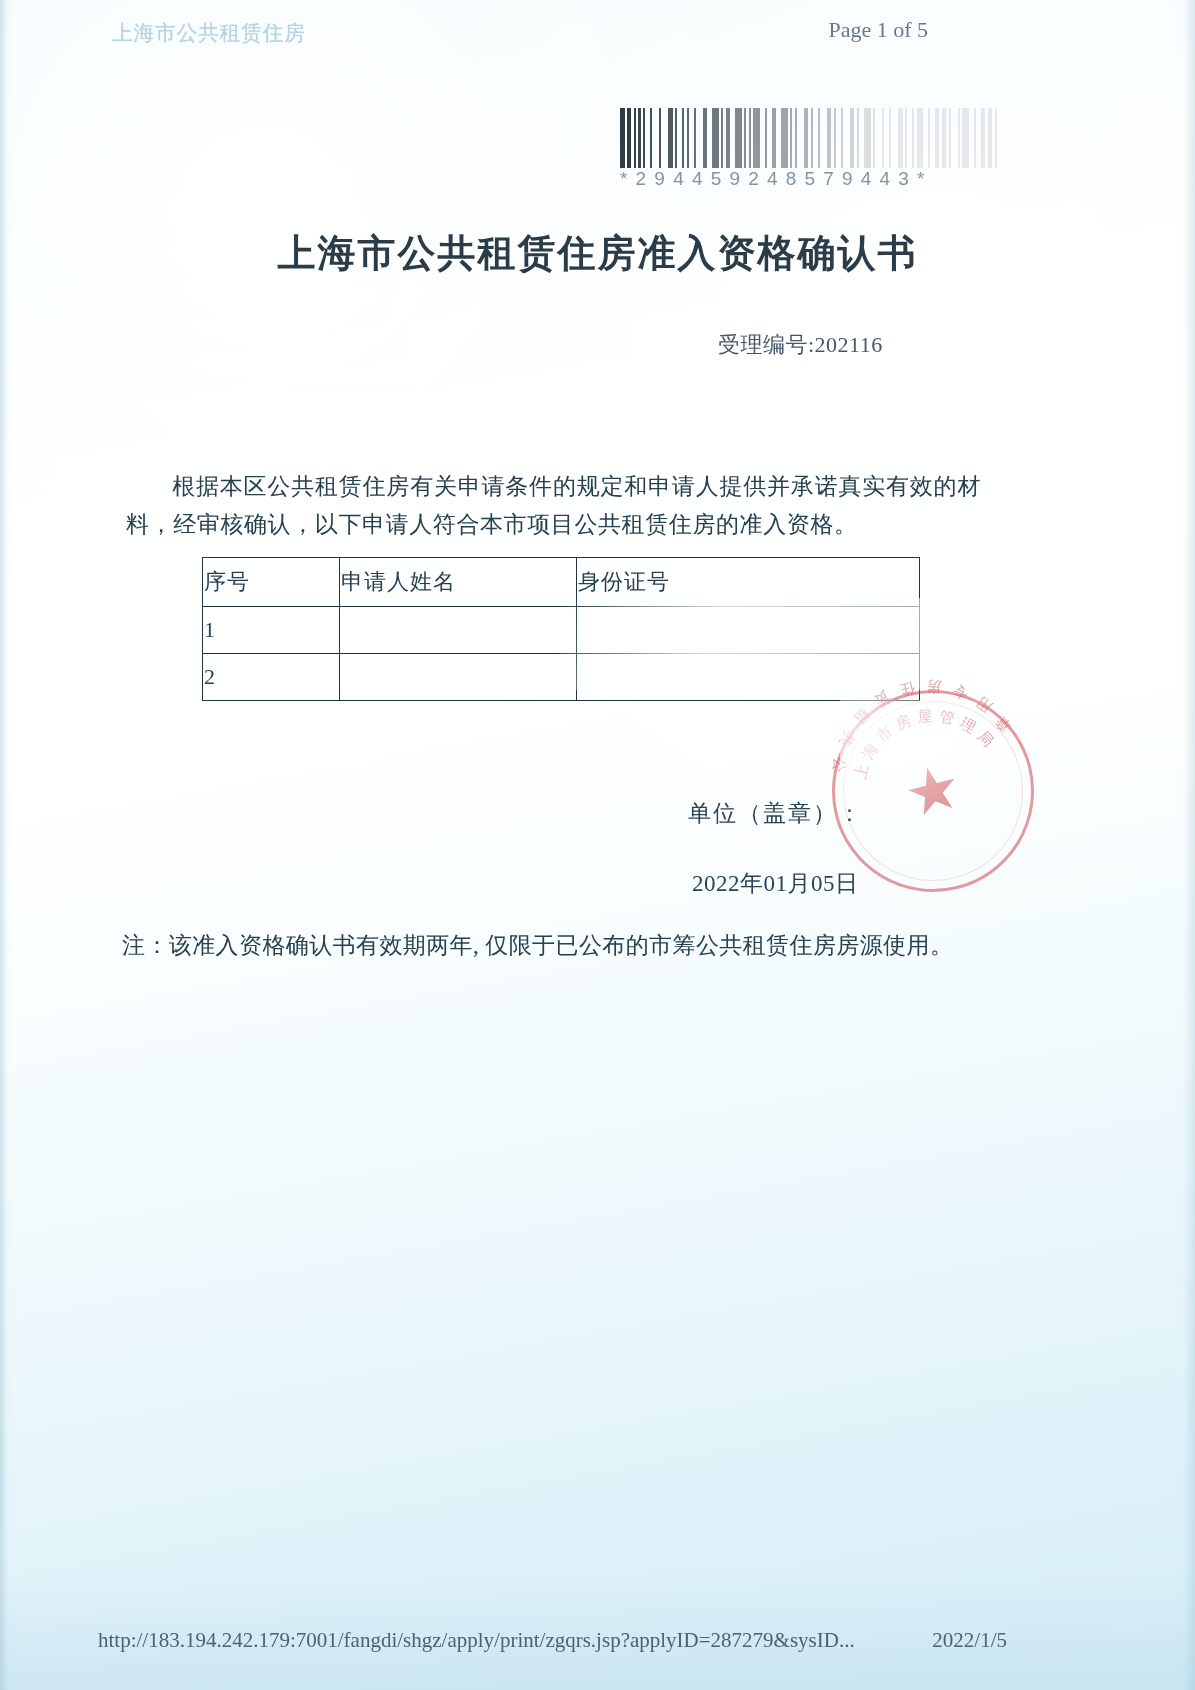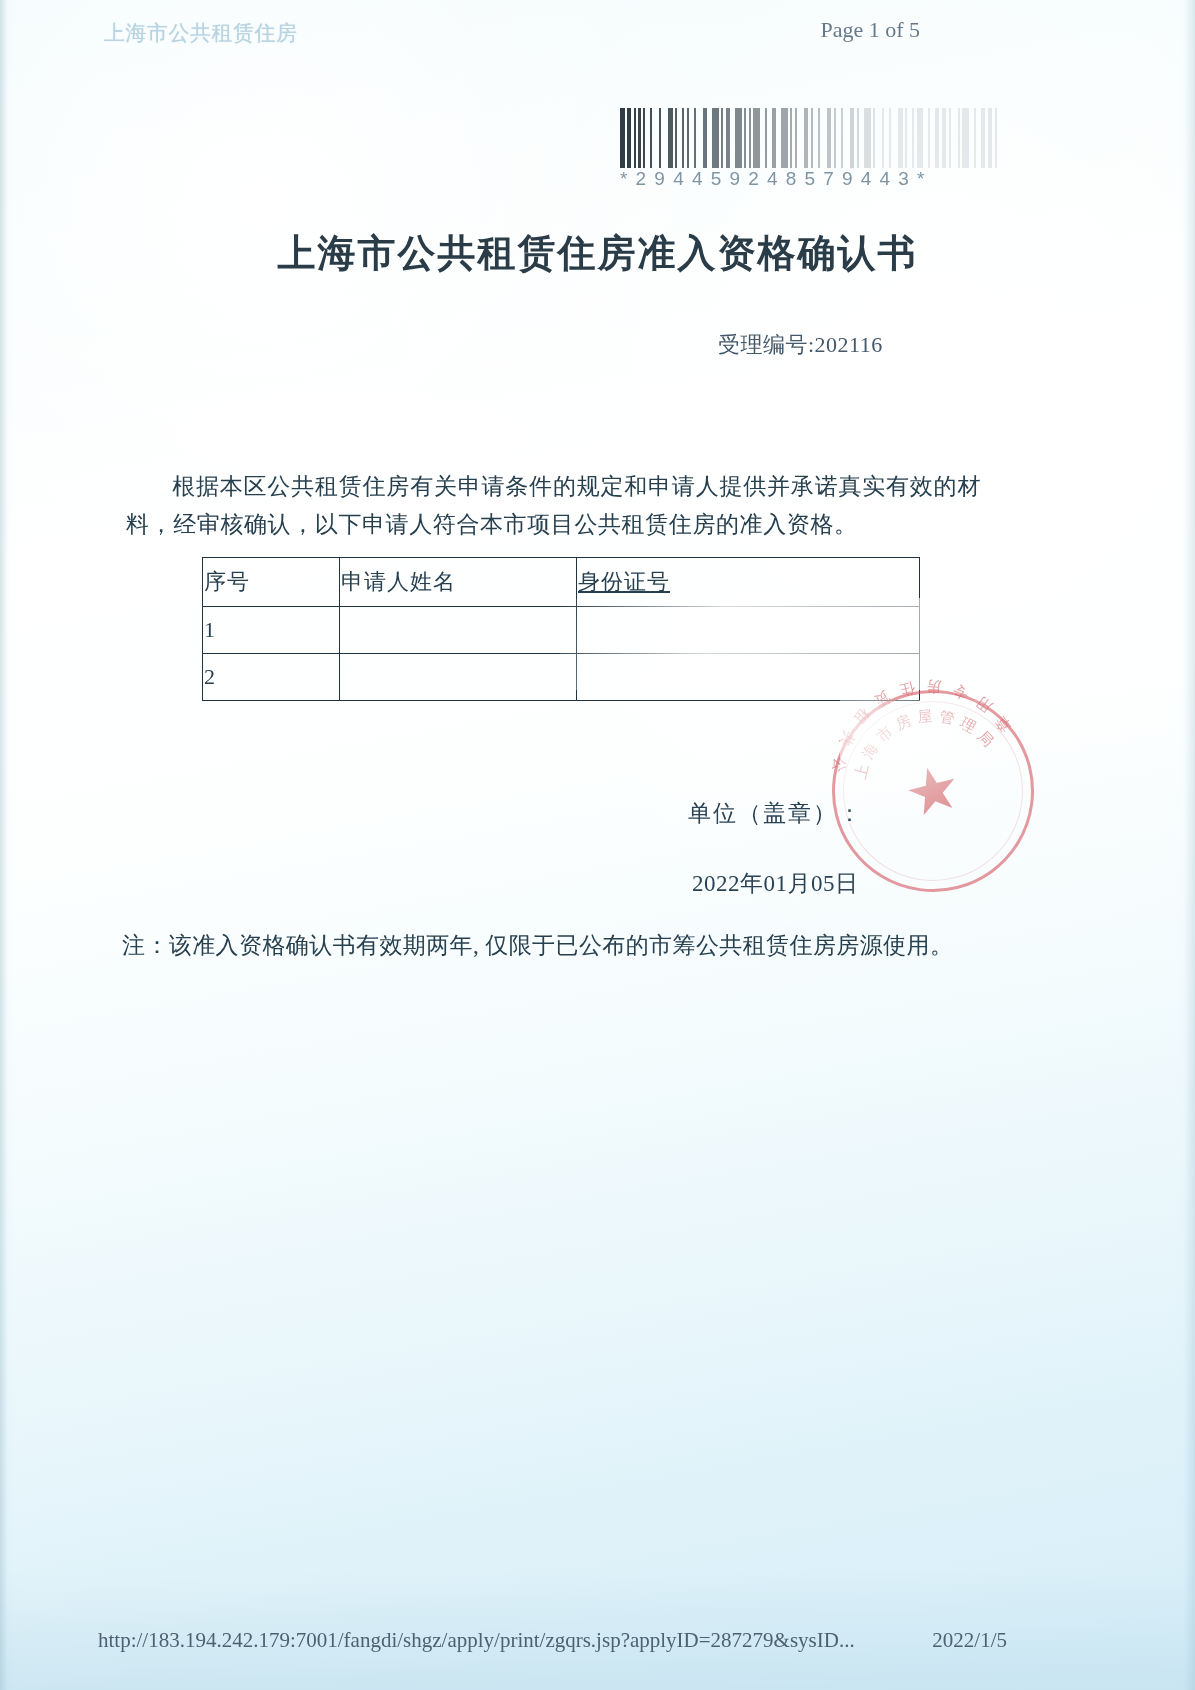--- a/index.html
+++ b/index.html
@@ -49,21 +49,21 @@
   }
   .glow-mid {
     position: absolute; left: 120px; top: 380px; width: 460px; height: 110px;
     background: radial-gradient(ellipse at center, #ffffff 0%, rgba(255,255,255,.6) 50%, rgba(255,255,255,0) 80%);
     pointer-events: none;
   }
 
   
   .run-header {
     position: absolute;
-    left: 0; top: 0; width: 1100px; height: 62px;
+    left: 8px; top: 0; width: 1100px; height: 62px;
   }
   .run-header-left {
     position: absolute; left: 104px; top: 19px;
     font-size: 21px;
     color: #b8d4e2;
     letter-spacing: .5px;
     white-space: nowrap;
     text-shadow: 0 0 1px rgba(150,190,208,.6);
     font-family: "Liberation Serif", "DejaVu Serif", serif;
   }
@@ -150,21 +150,21 @@
     text-align: left;
     vertical-align: middle;
     font-size: 22px;
     font-weight: normal;
     color: #27404f;
     letter-spacing: 1px;
   }
   .app-table th { height: 46px; }
   .col-no    { width: 134px; }
   .col-name  { width: 234px; }
-  .col-id    { width: 340px; text-decoration: underline; }
+  .col-id    { width: 340px; }
   .cell-redacted {
     color: rgba(140,170,190,.35);
     font-size: 17px;
     letter-spacing: 2px;
   }
   
   .table-wash {
     position: absolute;
     left: 560px; top: 598px; width: 360px; height: 92px;
     background: linear-gradient(115deg, rgba(255,255,255,0) 0%, rgba(255,255,255,.82) 42%, rgba(255,255,255,.55) 100%);

